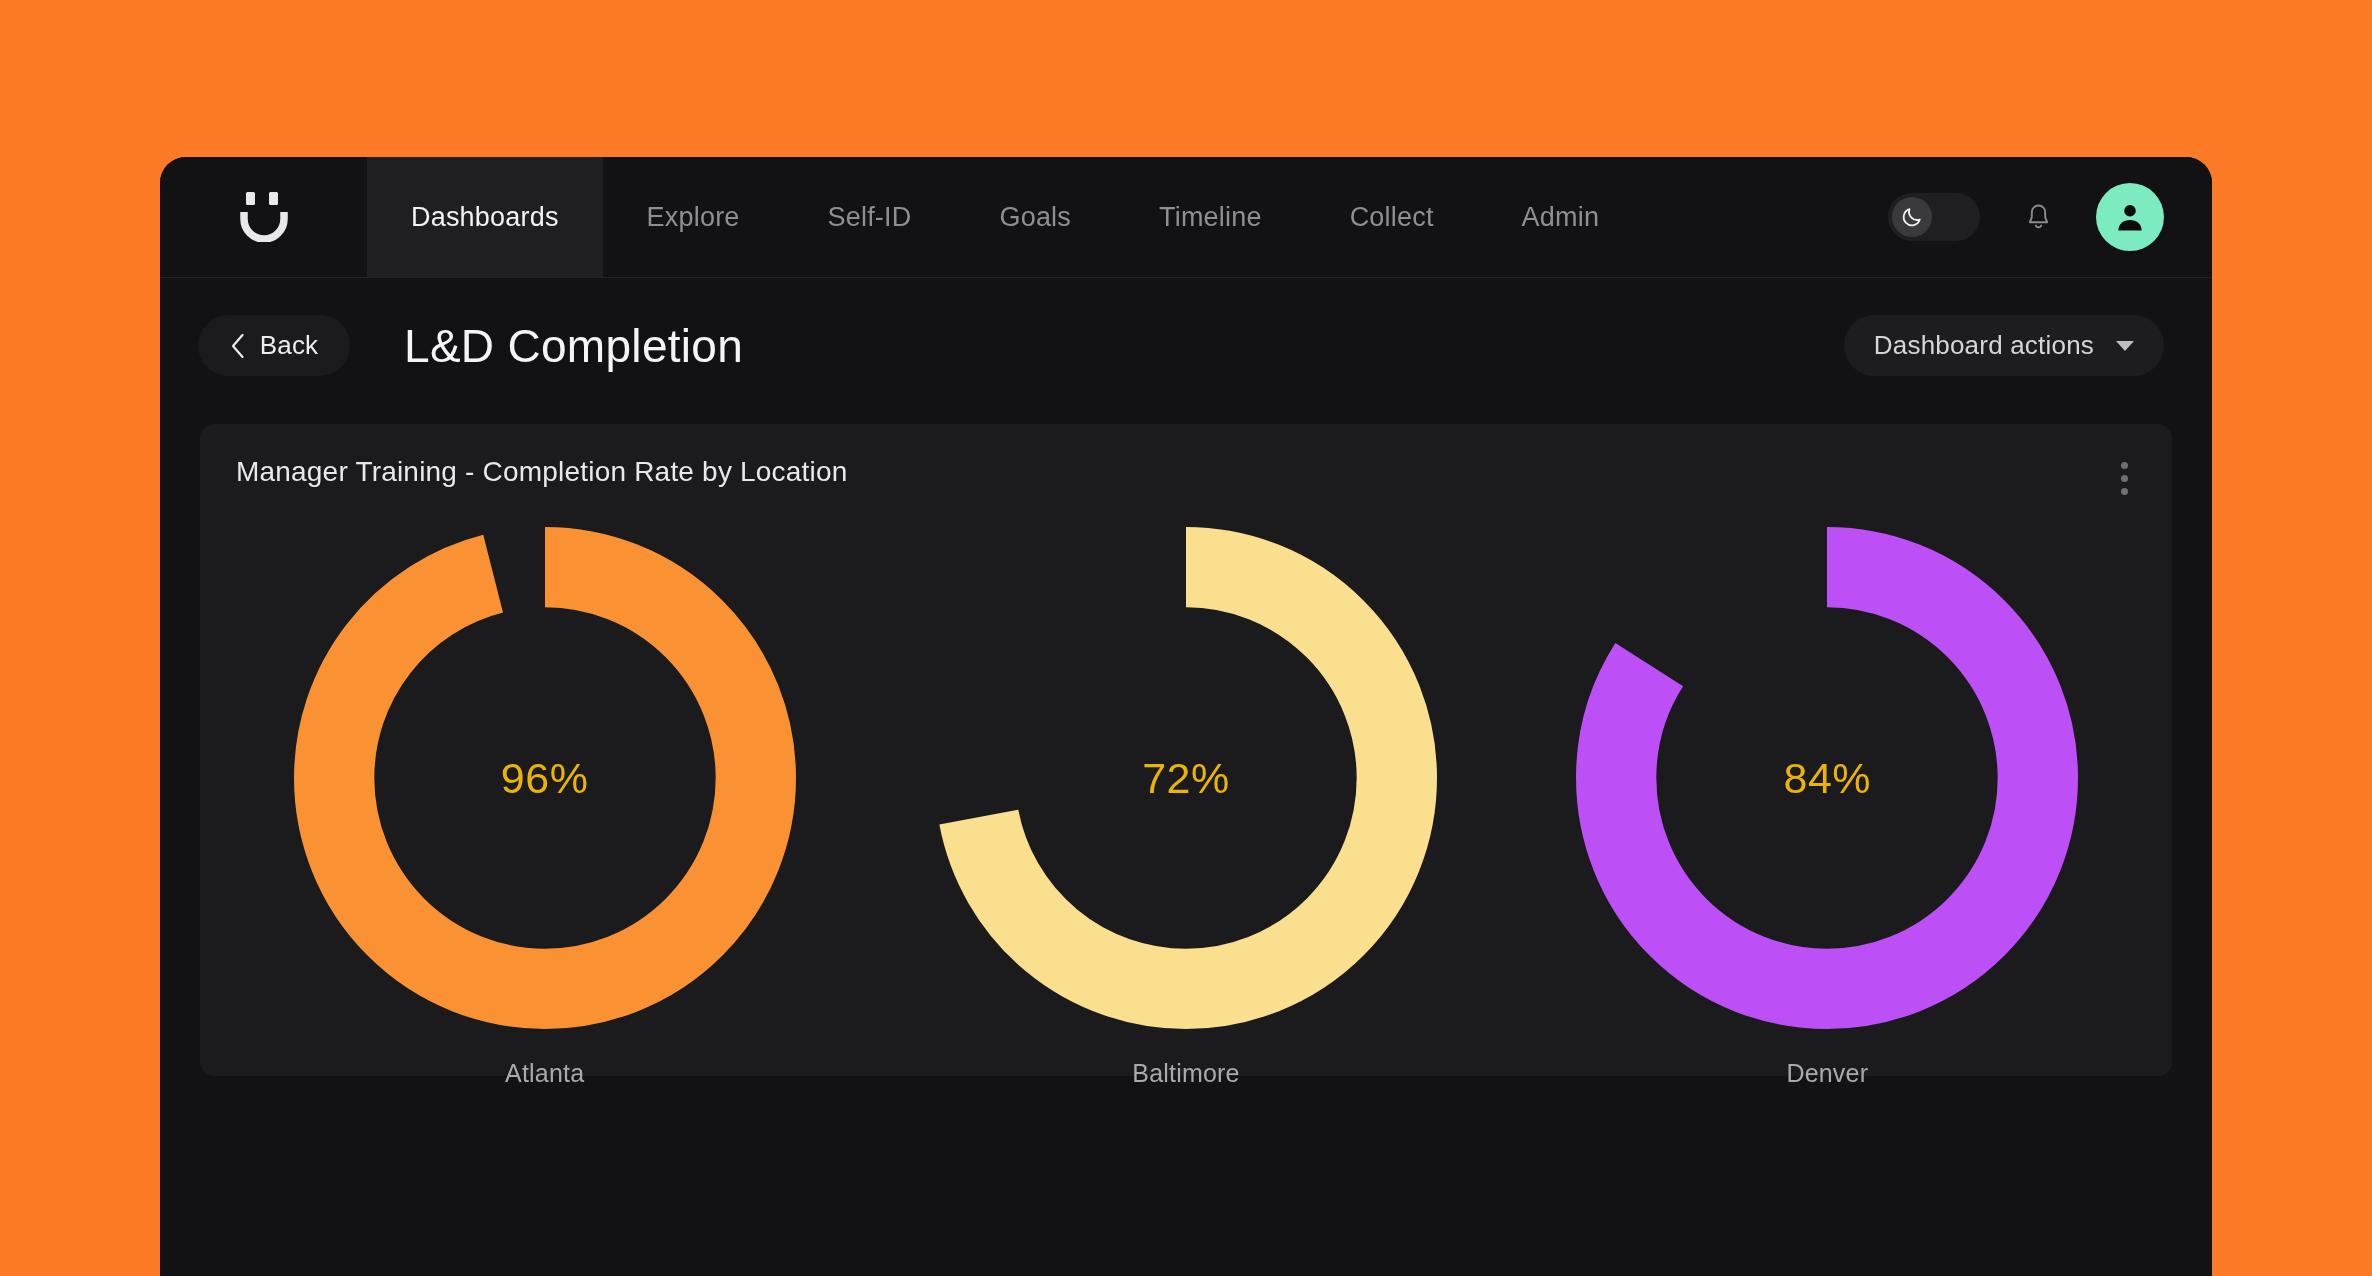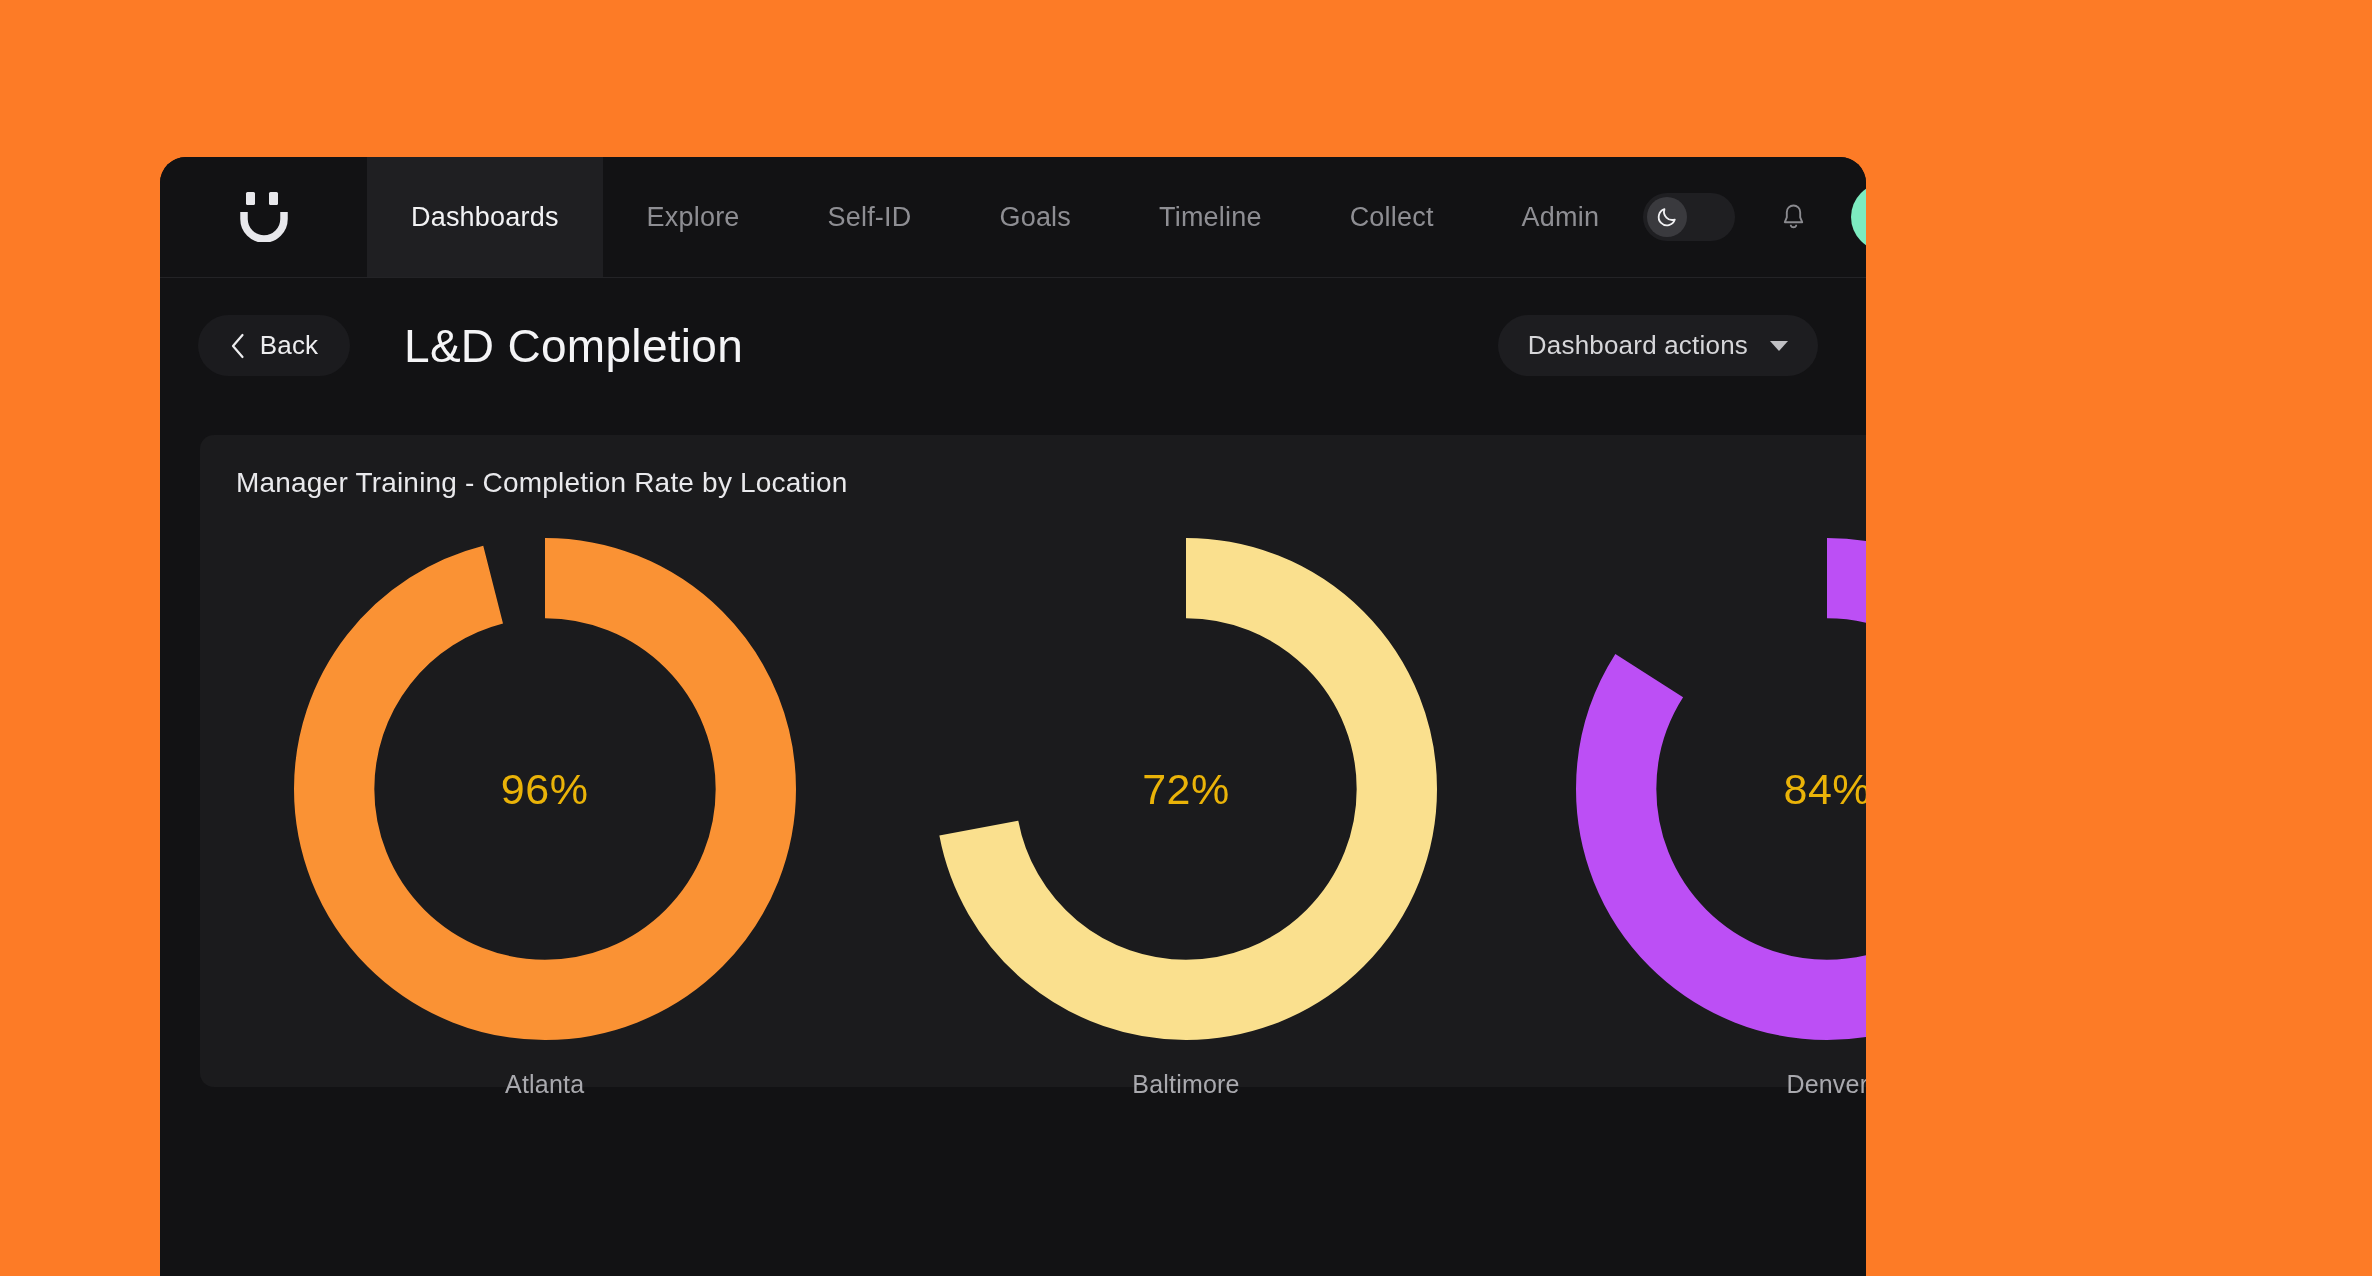--- a/index.html
+++ b/index.html
@@ -14,21 +14,21 @@
     background: #FD7B26;
     font-family: "Liberation Sans", sans-serif;
     -webkit-font-smoothing: antialiased;
   }
 
   
   .app-window {
     position: absolute;
     left: 160px;
     top: 157px;
-    width: 1706px;
+    width: 2052px;
     height: 1119px;
     background: #121214;
     border-radius: 26px 26px 0 0;
     overflow: hidden;
   }
 
   
   .topnav {
     position: relative;
     height: 121px;
@@ -166,21 +166,21 @@
     width: 0; height: 0;
     border-left: 9px solid transparent;
     border-right: 9px solid transparent;
     border-top: 10px solid #BFBFC3;
   }
 
   
   .card {
     position: absolute;
     left: 40px;
-    top: 278px;
+    top: 267px;
     width: 1972px;
     height: 652px;
     background: #1B1B1D;
     border-radius: 14px;
   }
 
   .card-head {
     display: flex;
     align-items: flex-start;
     justify-content: space-between;

